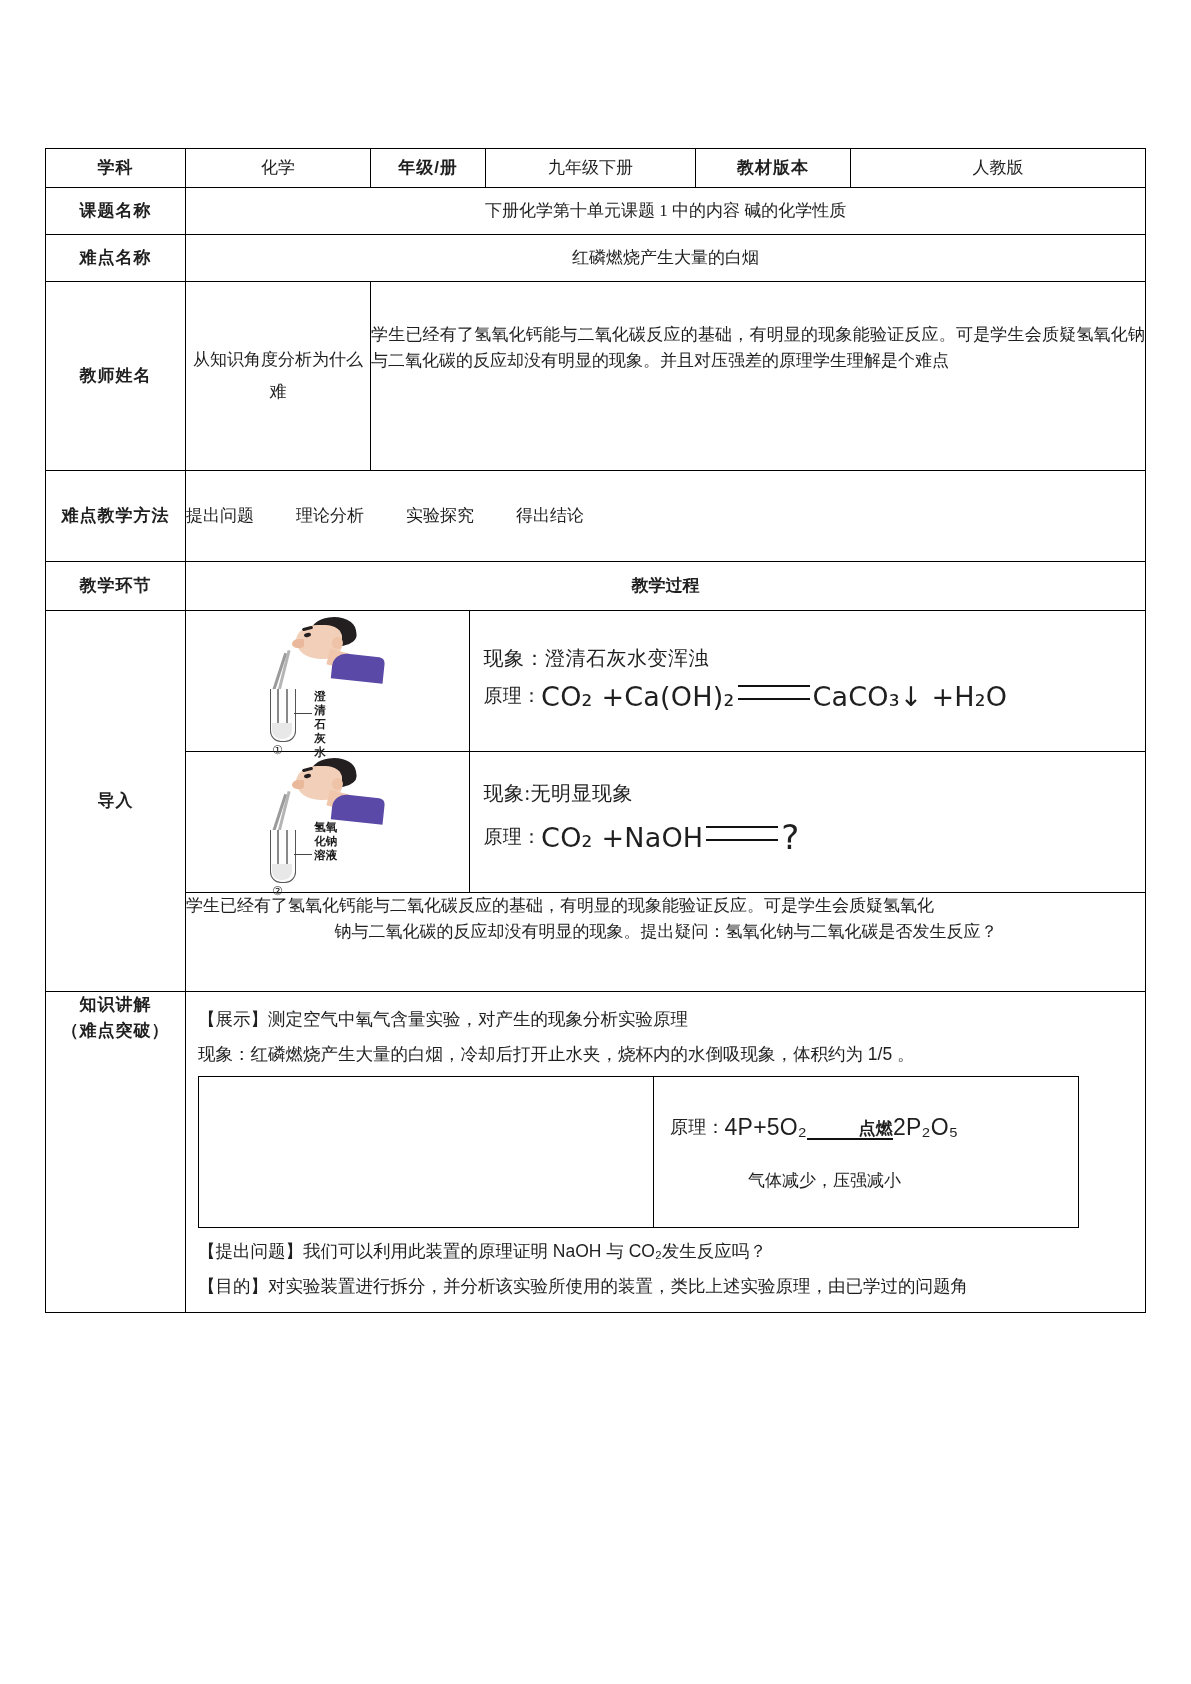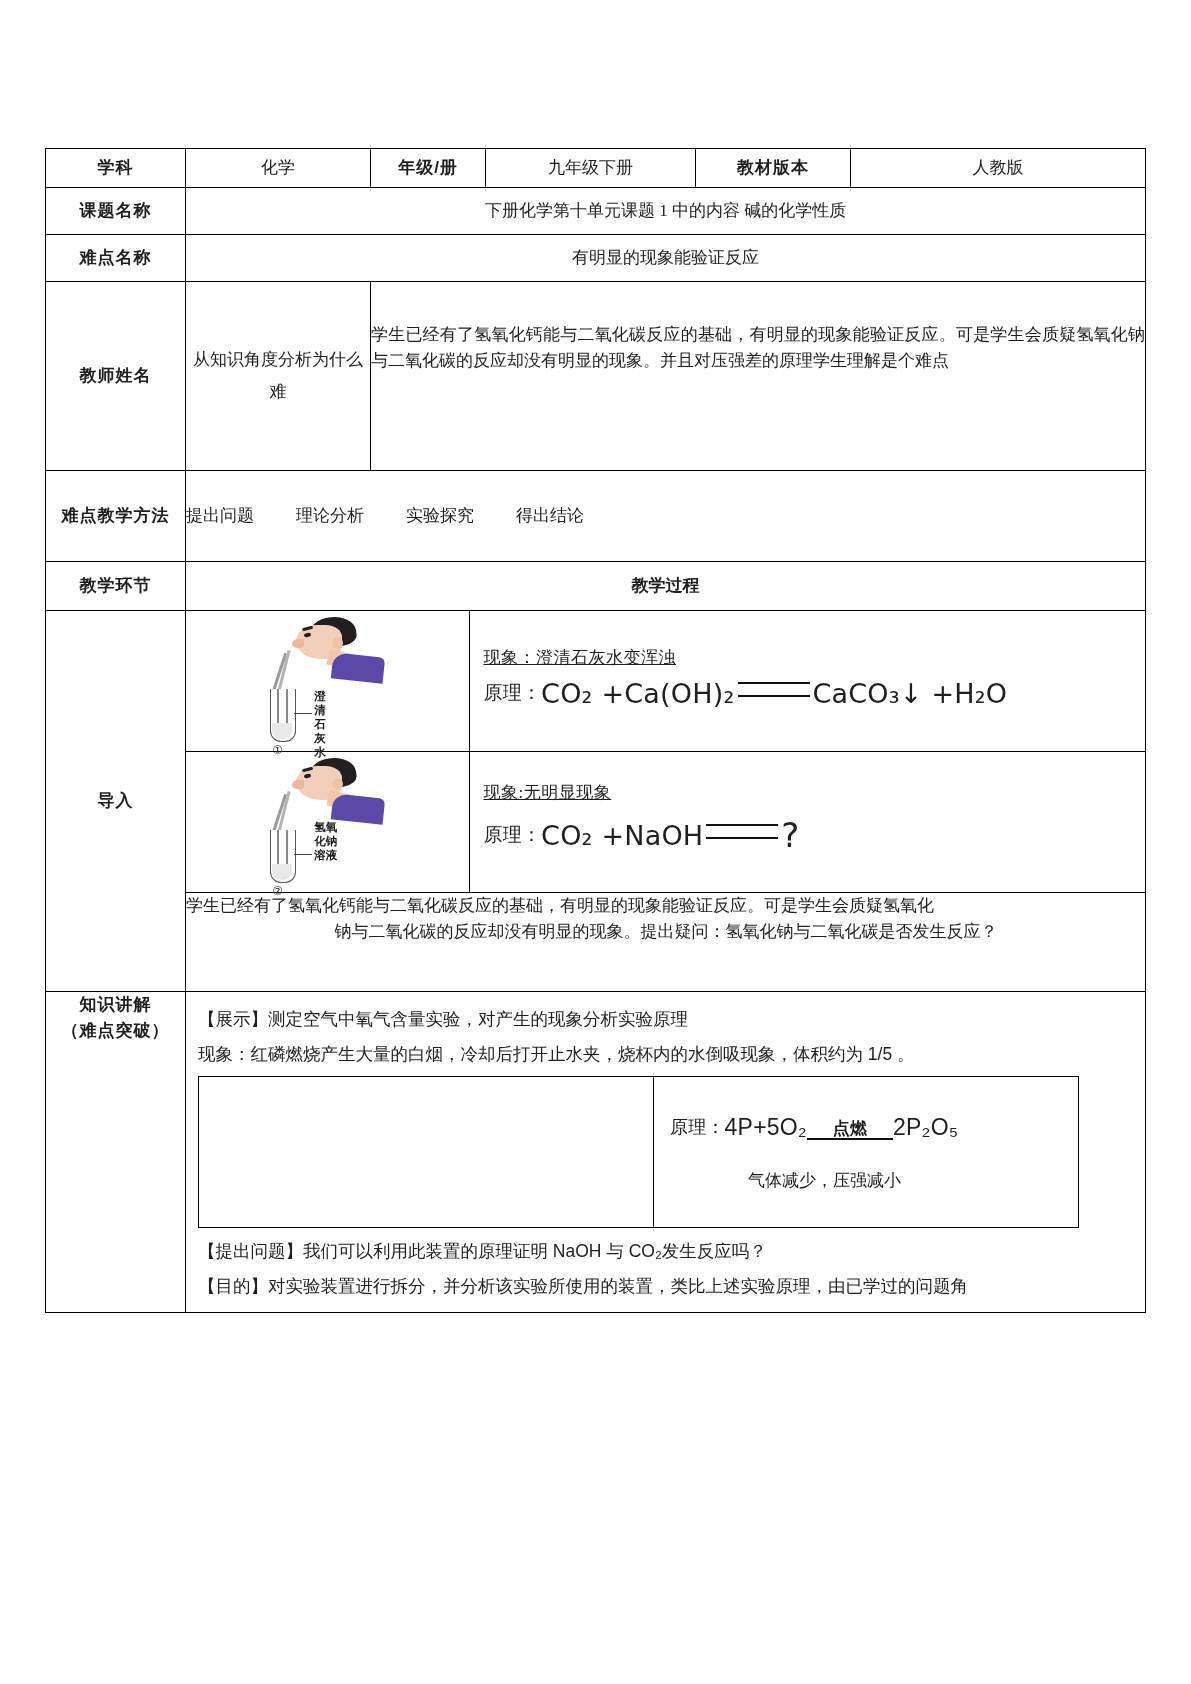--- a/index.html
+++ b/index.html
@@ -86,24 +86,23 @@
   table.inner tr td:last-child { border-right: none; }
   table.inner tr:first-child td { border-top: none; }
   table.inner tr:last-child td { border-bottom: none; }
 
   .fig-cell {
     height: 140px;
     text-align: center;
     position: relative;
   }
   .phen {
-    font-size: 17px;
+    font-size: 20px;
     padding: 4px 0 0 14px;
     letter-spacing: 0.5px;
-    text-decoration: underline;
   }
   .eq {
     font-family: "DejaVu Sans", "Liberation Sans", sans-serif;
     font-size: 27px;
     padding: 2px 0 6px 14px;
     white-space: nowrap;
     letter-spacing: 0.2px;
   }
   .eq .cn {
     font-family: "Liberation Serif", serif;
@@ -287,21 +286,21 @@
     font-size: 23px;
     white-space: nowrap;
     letter-spacing: 0.2px;
   }
   .eq2 .cn { font-family: "Liberation Serif", serif; font-size: 18px; vertical-align: 2px; }
   .cond {
     display: inline-block;
     position: relative;
     width: 86px;
     vertical-align: 1px;
-    text-align: center;
+    text-align: right;
   }
   .cond .ctxt {
     display: block;
     font-size: 17px;
     font-weight: bold;
     line-height: 1;
     margin-bottom: 1px;
     font-family: "Liberation Sans", "DejaVu Sans", sans-serif;
   }
   .cond .cline {
@@ -350,21 +349,21 @@
       <td class="val cellpad">人教版</td>
     </tr>
 
     <tr>
       <td class="lbl cellpad" style="height:46px">课题名称</td>
       <td class="val cellpad" colspan="5">下册化学第十单元课题 1 中的内容  碱的化学性质</td>
     </tr>
 
     <tr>
       <td class="lbl cellpad" style="height:46px">难点名称</td>
-      <td class="val cellpad" colspan="5">有明显的现象能验证反应</td>
+      <td class="val cellpad" colspan="5">红磷燃烧产生大量的白烟</td>
     </tr>
 
     <tr>
       <td class="lbl cellpad" style="height:188px">教师姓名</td>
       <td class="val cellpad" style="line-height:1.9">从知识角度分析为什么难</td>
       <td class="just" colspan="4" style="vertical-align:top;padding-top:40px">学生已经有了氢氧化钙能与二氧化碳反应的基础，有明显的现象能验证反应。可是学生会质疑氢氧化钠与二氧化碳的反应却没有明显的现象。并且对压强差的原理学生理解是个难点</td>
     </tr>
 
     <tr>
       <td class="lbl cellpad" style="height:90px">难点教学方法</td>

